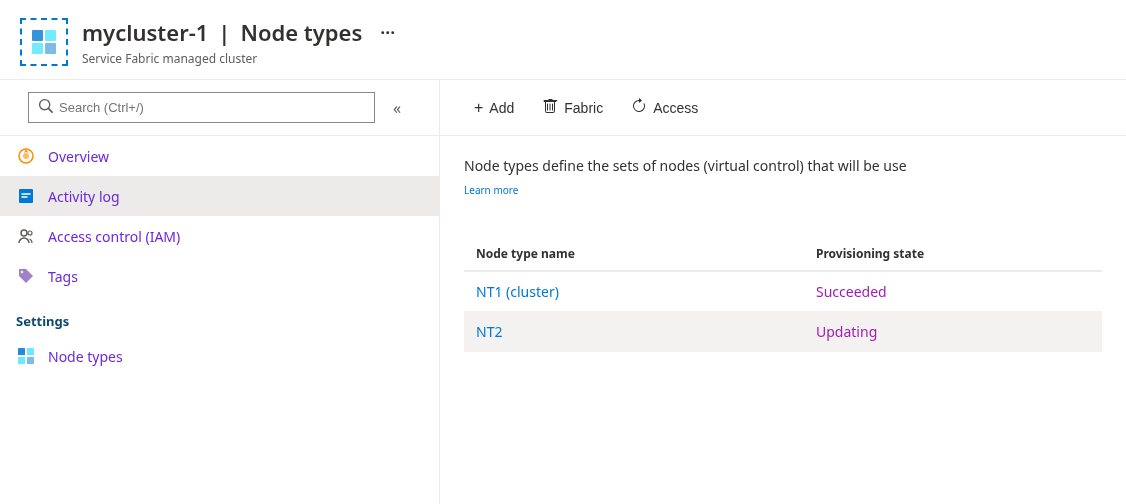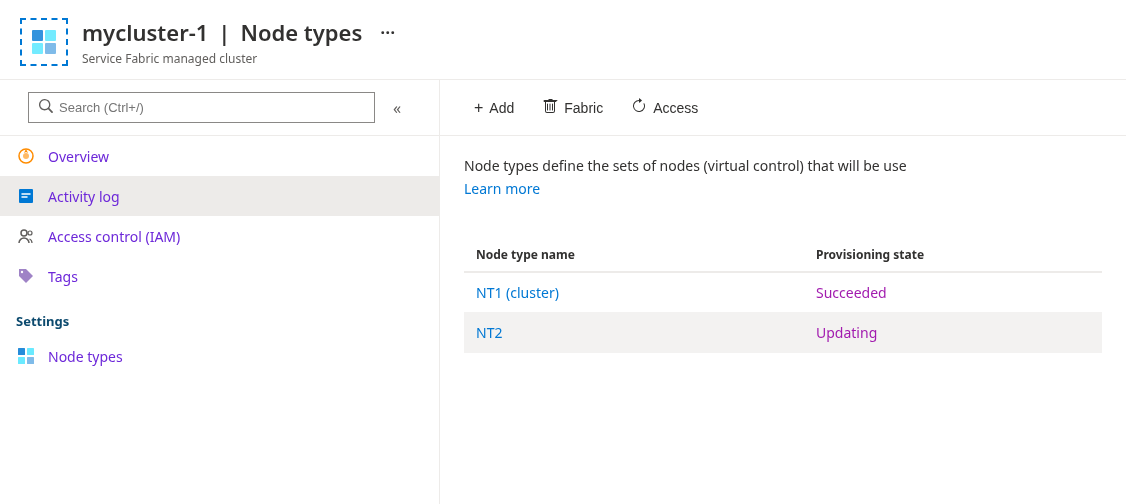--- a/index.html
+++ b/index.html
@@ -36,21 +36,21 @@
     
     .content { flex: 1; display: flex; flex-direction: column; overflow: hidden; }
 
     
     .toolbar { display: flex; align-items: center; gap: 0; padding: 10px 20px; border-bottom: 1px solid #edebe9; }
     .toolbar-btn { display: flex; align-items: center; gap: 6px; padding: 8px 14px; cursor: pointer; color: #323130; font-size: 14px; background: none; border: none; }
 
     
     .content-area { padding: 20px 24px; flex: 1; overflow-y: auto; }
     .description { font-size: 14px; color: #323130; margin-bottom: 4px; }
-    .learn-more { color: #0078d4; cursor: pointer; font-size: 14px; text-decoration: none; margin-bottom: 20px; display: inline-block; }
+    .learn-more { color: #0078d4; cursor: pointer; font-size: 10px; text-decoration: none; margin-bottom: 20px; display: inline-block; }
 
     
     .table { width: 100%; margin-top: 20px; border-collapse: collapse; }
     .table th { text-align: left; padding: 8px 12px; font-weight: 700; font-size: 12px; color: #323130; border-bottom: 2px solid #edebe9; }
     .table td { padding: 10px 12px; font-size: 14px; color: #a21caf; border-bottom: 1px solid #f3f2f1; }
     .table tr.row-highlighted { background: #f3f2f1; padding-left: 36px; }
     .table td.link-cell { color: #0078d4; cursor: pointer; }
     .col-name { width: 340px; }
     .col-state { }
 

